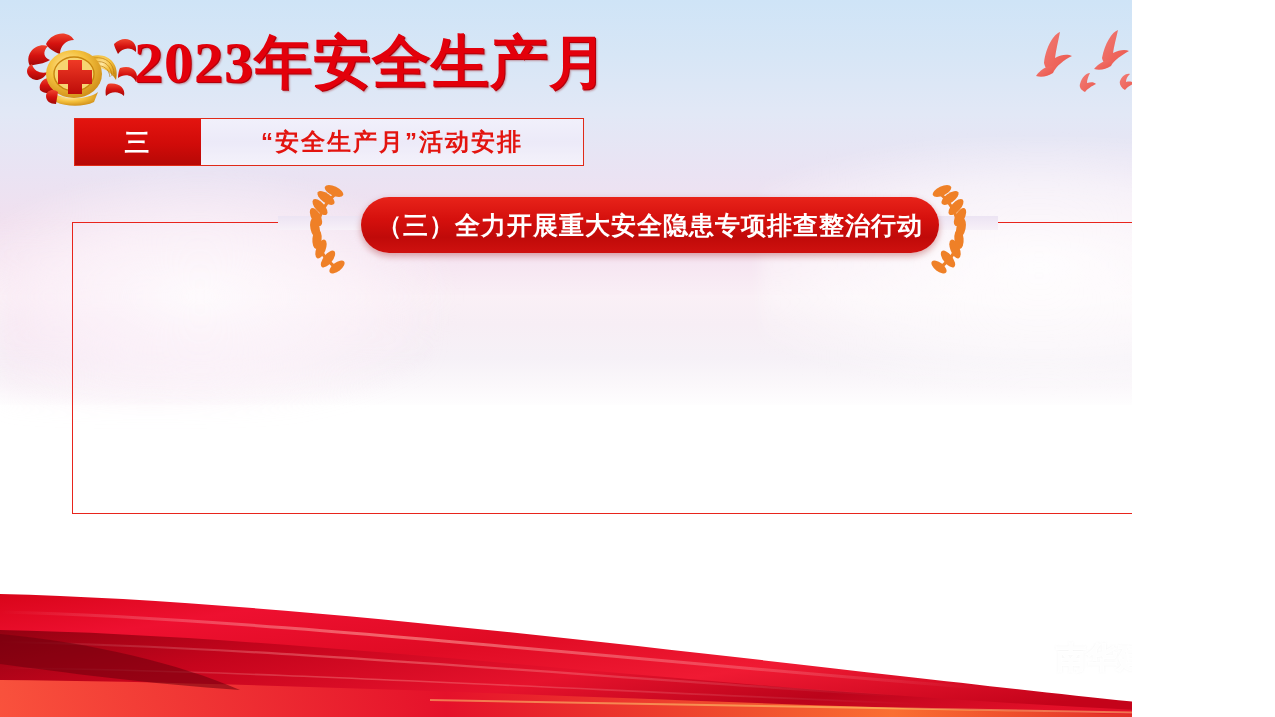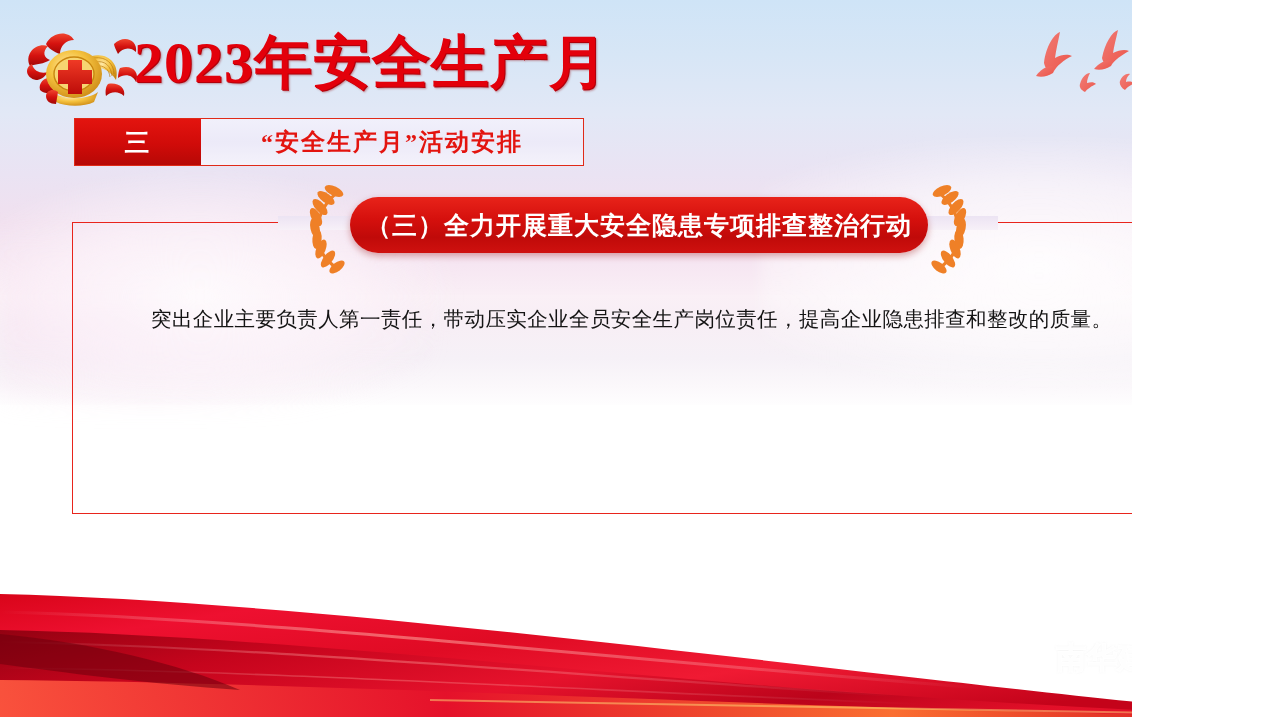--- a/index.html
+++ b/index.html
@@ -91,39 +91,39 @@
     width:126px;
     background:linear-gradient(180deg,#e3140f 0%,#d00b09 55%,#b60806 100%);
     color:#ffffff;
     display:flex;align-items:center;justify-content:center;
     font-size:25px;font-weight:bold;letter-spacing:2px;
     font-family:"Liberation Serif","DejaVu Serif",serif;
   }
   .chip-text{
     flex:1;display:flex;align-items:center;justify-content:center;
     color:#e3140f;font-size:24px;font-weight:bold;letter-spacing:2px;
-    font-family:Liberation Serif, serif;
+    font-family:Liberation Sans, sans-serif;
   }
 
   
   .content-frame{
     position:absolute;left:72px;top:222px;width:1131px;height:292px;
     border:1px solid #e8241c;box-sizing:border-box;
     background:transparent;
   }
   
   .frame-top-mask{
     position:absolute;left:278px;top:216px;width:720px;height:14px;
     background:linear-gradient(180deg,#ece4f3 0%,#f3ebf6 60%,#f7f1f8 100%);
   }
 
   
   .pill-wrap{position:absolute;left:288px;top:183px;width:700px;height:100px;}
   .pill{
-    position:absolute;left:62px;top:14px;width:578px;height:56px;
+    position:absolute;left:73px;top:14px;width:578px;height:56px;
     border-radius:30px;
     background:linear-gradient(180deg,#e8231a 0%,#d5100d 40%,#c00a09 72%,#cf110f 100%);
     box-shadow:0 3px 7px rgba(150,10,10,.35);
     display:flex;align-items:center;justify-content:center;
   }
   .pill-label{
     color:#ffffff;font-size:25px;font-weight:bold;letter-spacing:1px;
     font-family:"Liberation Serif","DejaVu Serif",serif;white-space:nowrap;
   }
   .wheat{position:absolute;top:0;width:60px;height:92px;}
@@ -352,21 +352,20 @@
           <g transform="translate(49,84) rotate(142)">
               <ellipse cx="0" cy="0" rx="9" ry="4.4"></ellipse>
             </g>
         </g>
         <path d="M10 9 C22 18 30 32 31 47 C32 62 25 76 10 86" fill="none" stroke="#ef8027" stroke-width="3.2" stroke-linecap="round"></path>
       </svg>
     </div>
   </div>
 
   <div class="body-text">
-    <p class="indent">突出企业主要负责人第一责任，带动压实企业全员安全生产岗位责任，提高企业隐患排查和整改的质量。</p>
   </div>
 
   <div class="shield">
     <svg viewBox="0 0 124 132" width="124" height="132">
       <defs>
         <linearGradient id="shOuter" x1="0" y1="0" x2="1" y2="1">
           <stop offset="0%" stop-color="#f2f2f2"></stop>
           <stop offset="25%" stop-color="#c9c9c9"></stop>
           <stop offset="50%" stop-color="#efefef"></stop>
           <stop offset="75%" stop-color="#b6b6b6"></stop>

